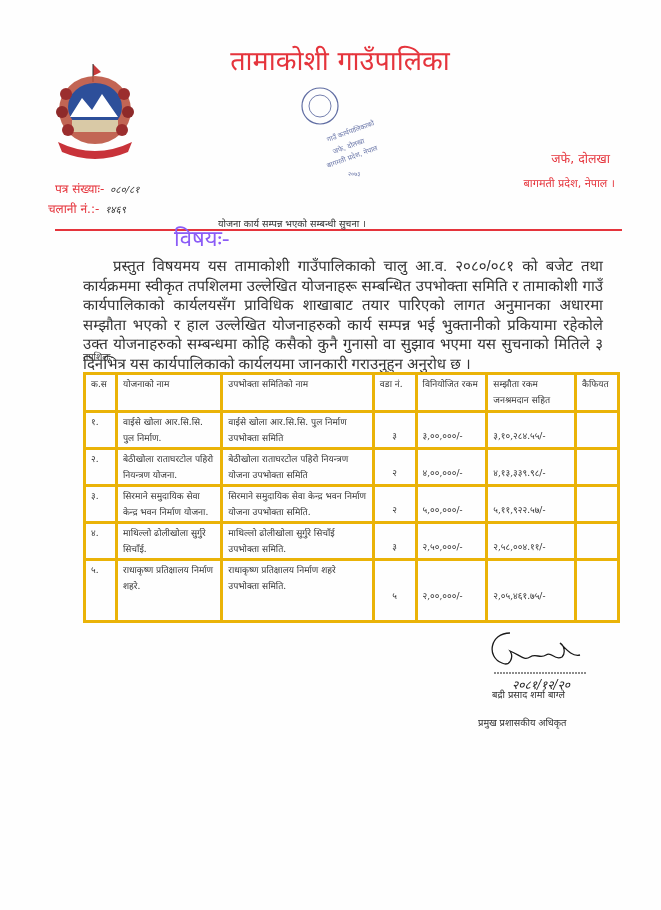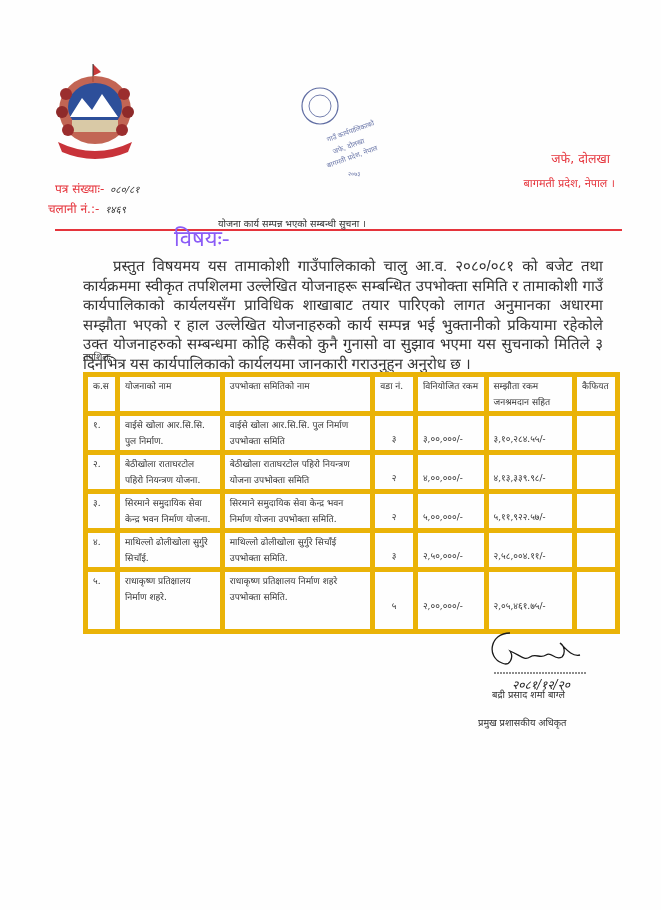--- a/index.html
+++ b/index.html
@@ -26,21 +26,21 @@
     .rule { position: absolute; left: 55px; top: 229px; width: 567px; height: 1.5px; background: #e5343c; }
 
     .subject-text { position: absolute; left: 218px; top: 217px; font-size: 9.5px; color: #333; white-space: nowrap; }
     .subject-label { position: absolute; left: 174px; top: 222px; color: #8b5cf6; font-size: 22px; white-space: nowrap; }
 
     .para { position: absolute; left: 83px; top: 256px; width: 520px; font-size: 15px; line-height: 19.5px; color: #333; text-align: justify; text-indent: 30px; font-family: Liberation Sans, sans-serif; }
 
     .tapsil { position: absolute; left: 83px; top: 350px; font-size: 9.3px; color: #333; font-family: "DejaVu Serif", serif; }
 
     table.grid { position: absolute; left: 83px; top: 372px; width: 537px; border-collapse: collapse; font-size: 9px; color: #333; font-family: "DejaVu Serif", serif; }
-    table.grid th, table.grid td { border: 5px solid #eab308; padding: 1px 5px; vertical-align: top; font-weight: normal; text-align: left; line-height: 16px; }
+    table.grid th, table.grid td { border: 3px solid #eab308; padding: 1px 5px; vertical-align: top; font-weight: normal; text-align: left; line-height: 16px; }
     table.grid th { height: 38px; }
     table.grid td.num { vertical-align: middle; padding-top: 12px; }
     table.grid td.ward { text-align: center; vertical-align: middle; padding-top: 12px; }
     .c1 { width: 32px; } .c2 { width: 106px; } .c3 { width: 153px; } .c4 { width: 43px; } .c5 { width: 71px; } .c6 { width: 89px; } .c7 { width: 43px; }
     tr.r5 td { height: 62px; }
 
     .signature { position: absolute; left: 480px; top: 627px; width: 110px; height: 55px; }
     .sig-date { position: absolute; left: 512px; top: 676px; font-family: "DejaVu Serif", serif; font-style: italic; font-size: 12px; color: #222; }
     .signer { position: absolute; left: 492px; top: 688px; font-size: 9.5px; color: #333; font-family: "DejaVu Serif", serif; white-space: nowrap; }
     .designation { position: absolute; left: 478px; top: 716px; font-size: 9.5px; color: #333; font-family: Liberation Sans, sans-serif; white-space: nowrap; }
@@ -59,20 +59,21 @@
     <rect x="20" y="58" width="46" height="12" fill="#d9c9a6"></rect>
     <path d="M6 80 Q43 98 80 80 L76 90 Q43 104 10 90 Z" fill="#c8333a"></path>
     <circle cx="14" cy="32" r="6" fill="#9b2e2e"></circle>
     <circle cx="72" cy="32" r="6" fill="#9b2e2e"></circle>
     <circle cx="10" cy="50" r="6" fill="#8e2a2a"></circle>
     <circle cx="76" cy="50" r="6" fill="#8e2a2a"></circle>
     <circle cx="16" cy="68" r="6" fill="#9b2e2e"></circle>
     <circle cx="70" cy="68" r="6" fill="#9b2e2e"></circle>
   </svg>
 
+  <div class="title1">तामाकोशी गाउँपालिका</div>
 
   <svg class="stamp" viewBox="0 0 90 100">
     <circle cx="30" cy="22" r="18" fill="none" stroke="#3a4a8c" stroke-width="1.2" opacity="0.8"></circle>
     <circle cx="30" cy="22" r="11" fill="none" stroke="#3a4a8c" stroke-width="1" opacity="0.7"></circle>
     <text x="38" y="58" font-size="7" fill="#3a4a8c" opacity="0.75" transform="rotate(-20 38 58)">गाउँ कार्यपालिकाको</text>
     <text x="44" y="70" font-size="7" fill="#3a4a8c" opacity="0.75" transform="rotate(-20 44 70)">जफे, दोलखा</text>
     <text x="38" y="84" font-size="7" fill="#3a4a8c" opacity="0.75" transform="rotate(-20 38 84)">बागमती प्रदेश, नेपाल</text>
     <text x="58" y="92" font-size="6" fill="#3a4a8c" opacity="0.75">२०७३</text>
   </svg>
 

